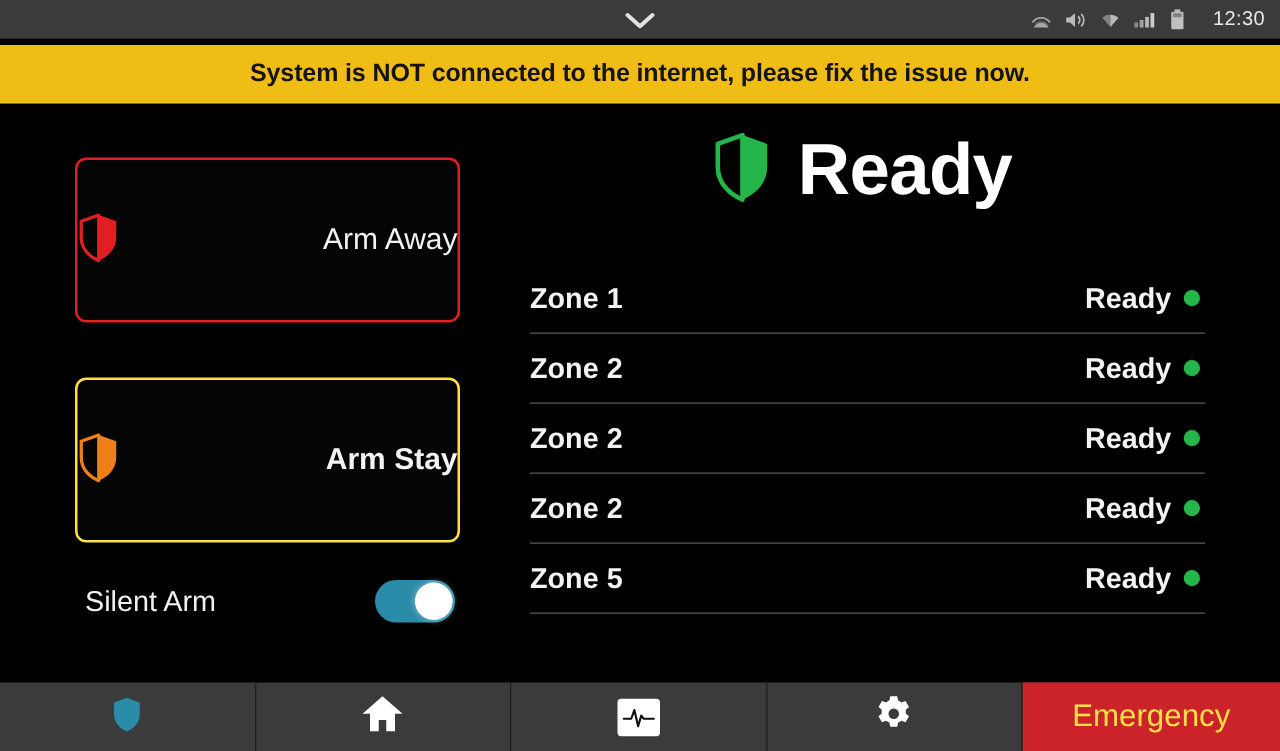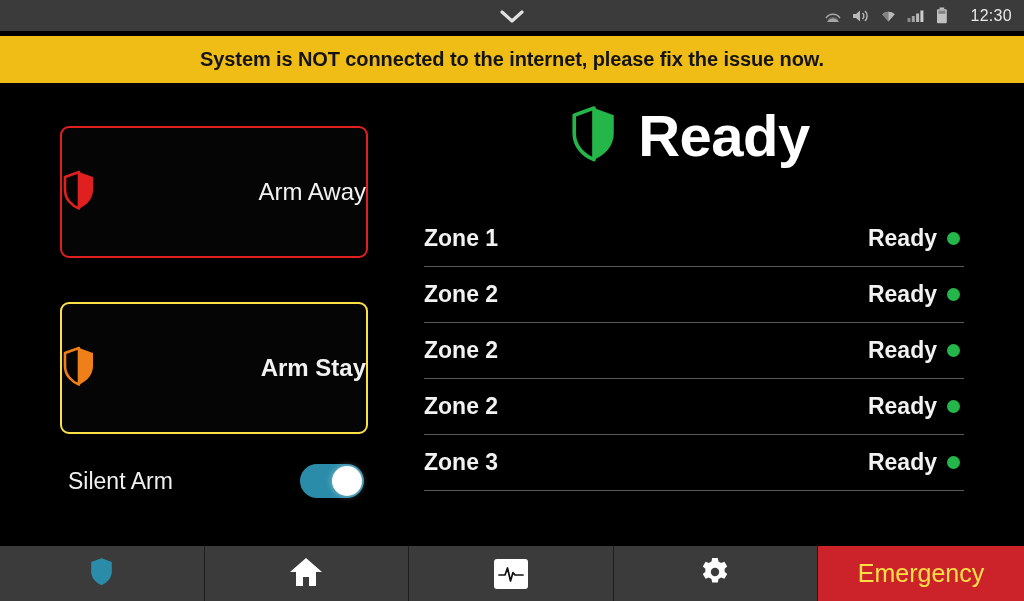--- a/index.html
+++ b/index.html
@@ -397,21 +397,21 @@
           </span>
         </div>
         <div class="zone-row">
           <span class="zone-name">Zone 2</span>
           <span class="zone-status-wrap">
             <span class="zone-status">Ready</span>
             <span class="zone-dot"></span>
           </span>
         </div>
         <div class="zone-row">
-          <span class="zone-name">Zone 3</span>
+          <span class="zone-name">Zone 5</span>
           <span class="zone-status-wrap">
             <span class="zone-status">Ready</span>
             <span class="zone-dot"></span>
           </span>
         </div>
       </div>
 
     </div>
   </div>
 

